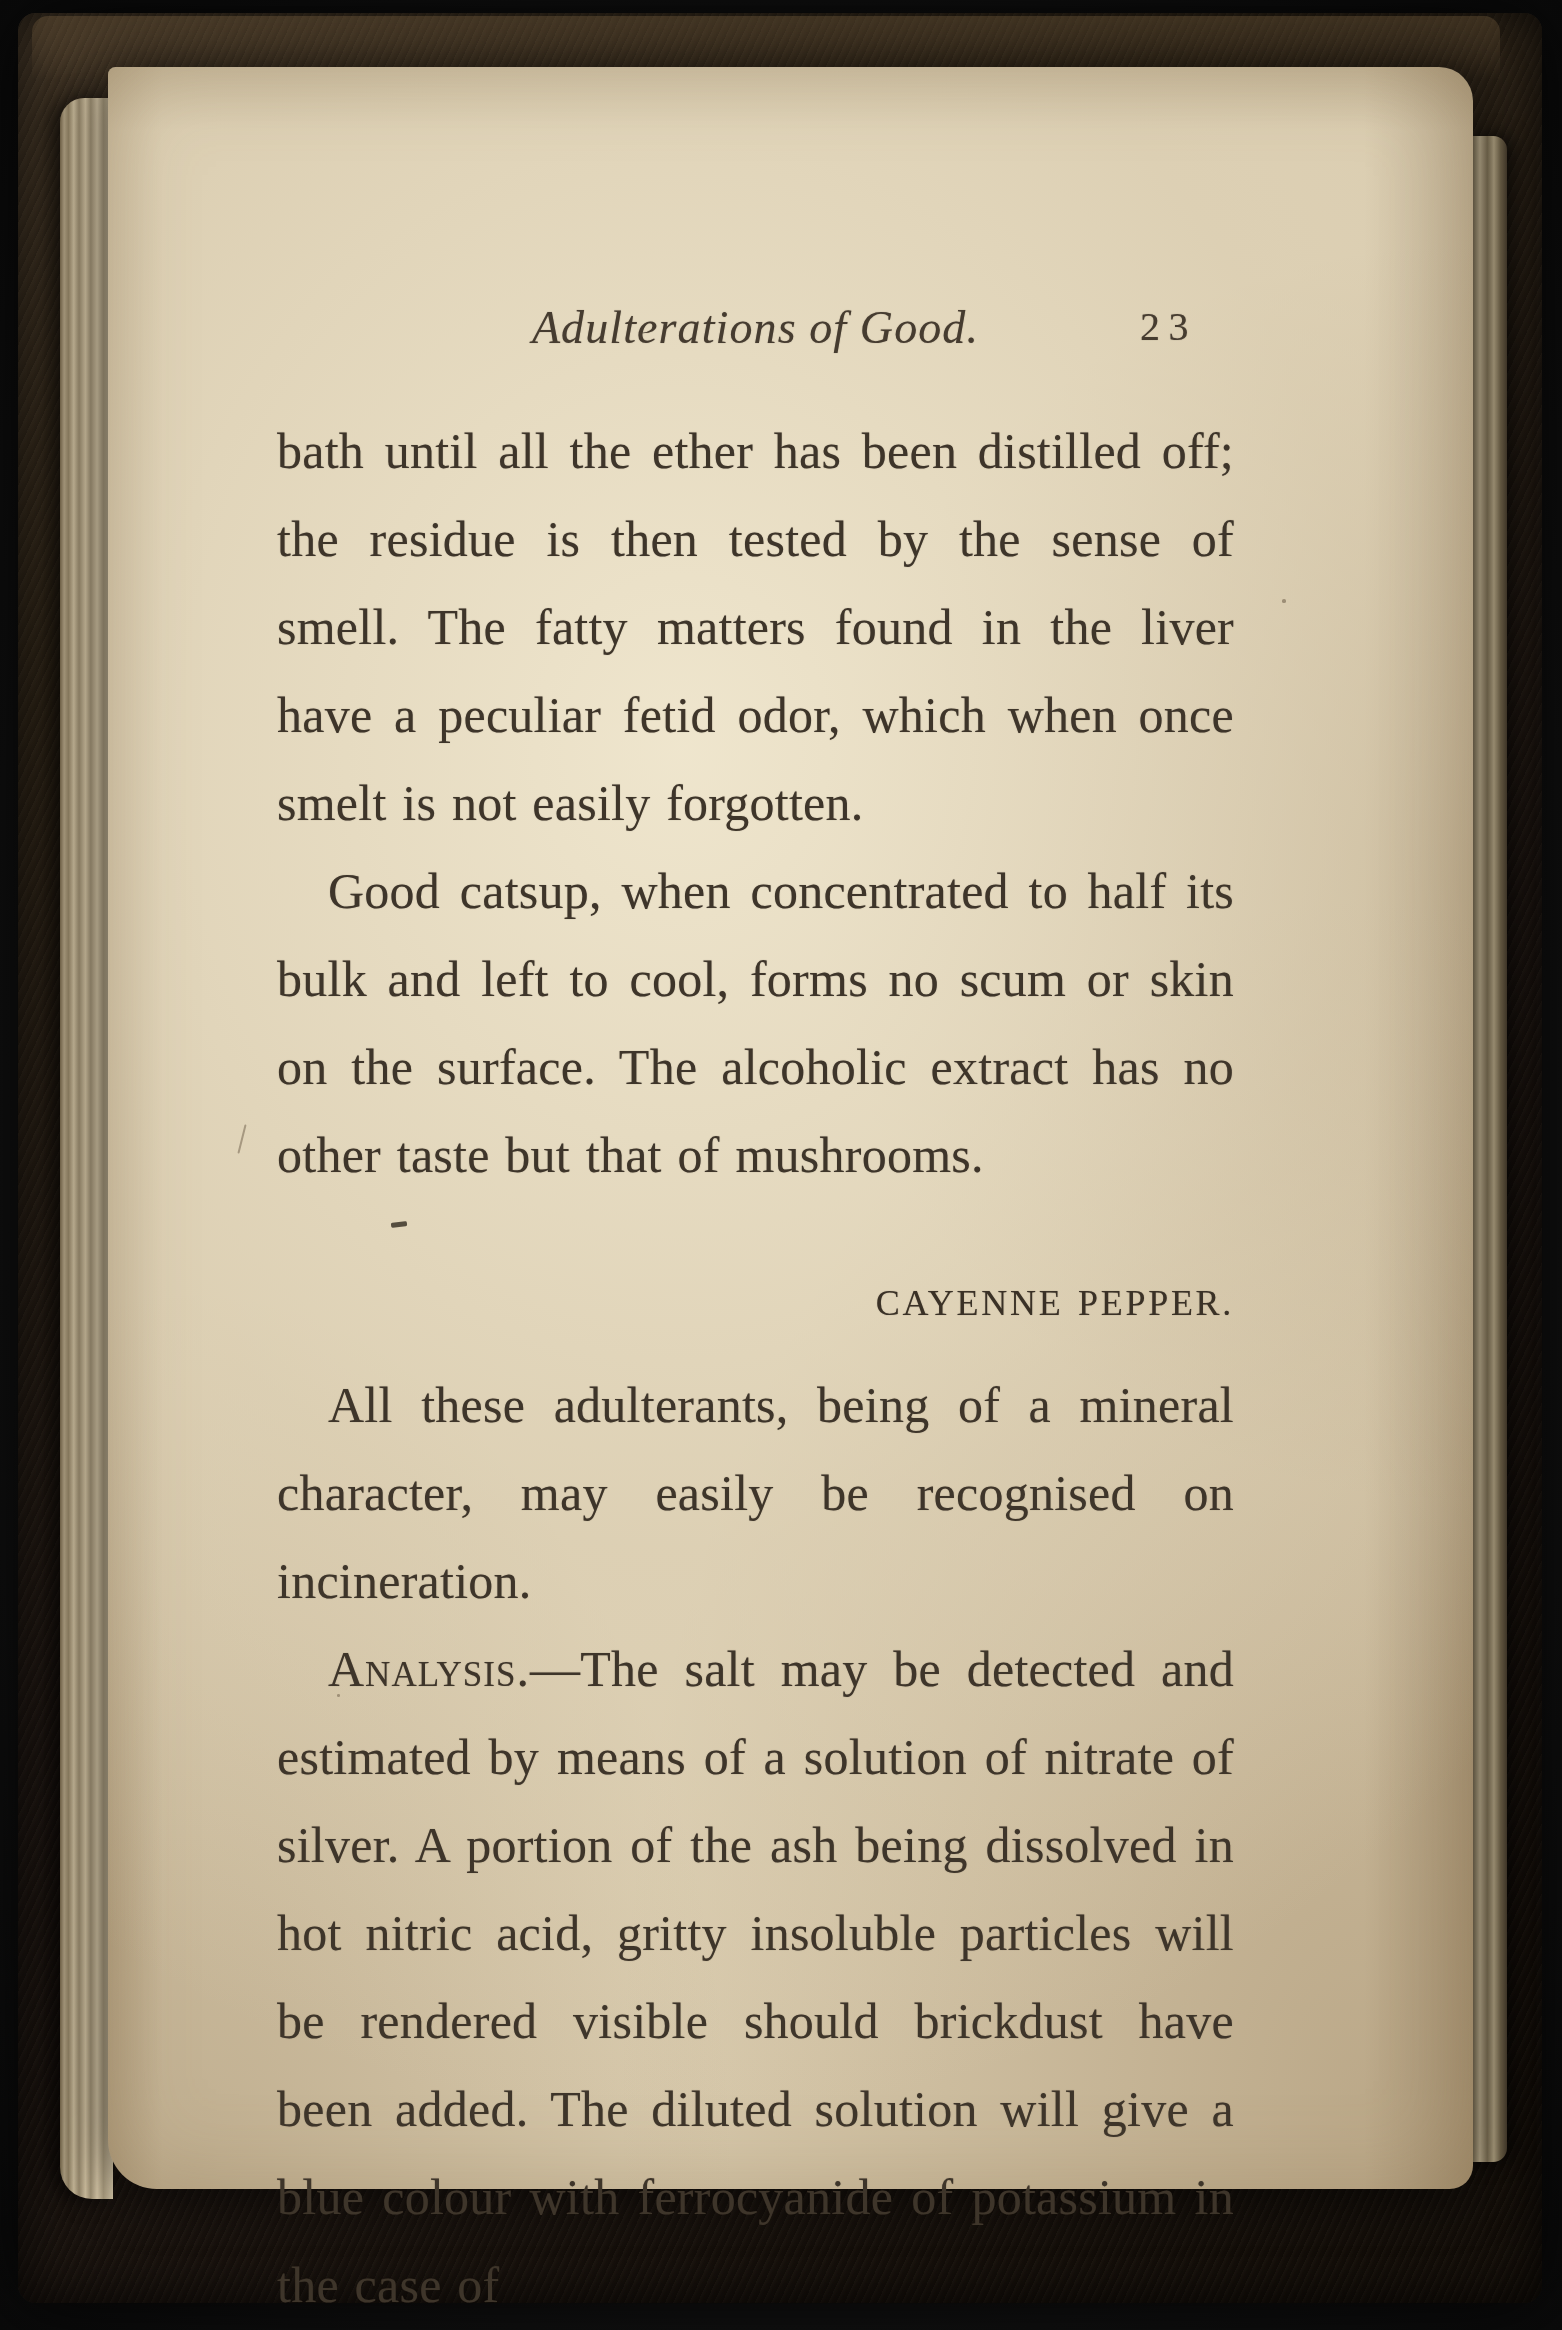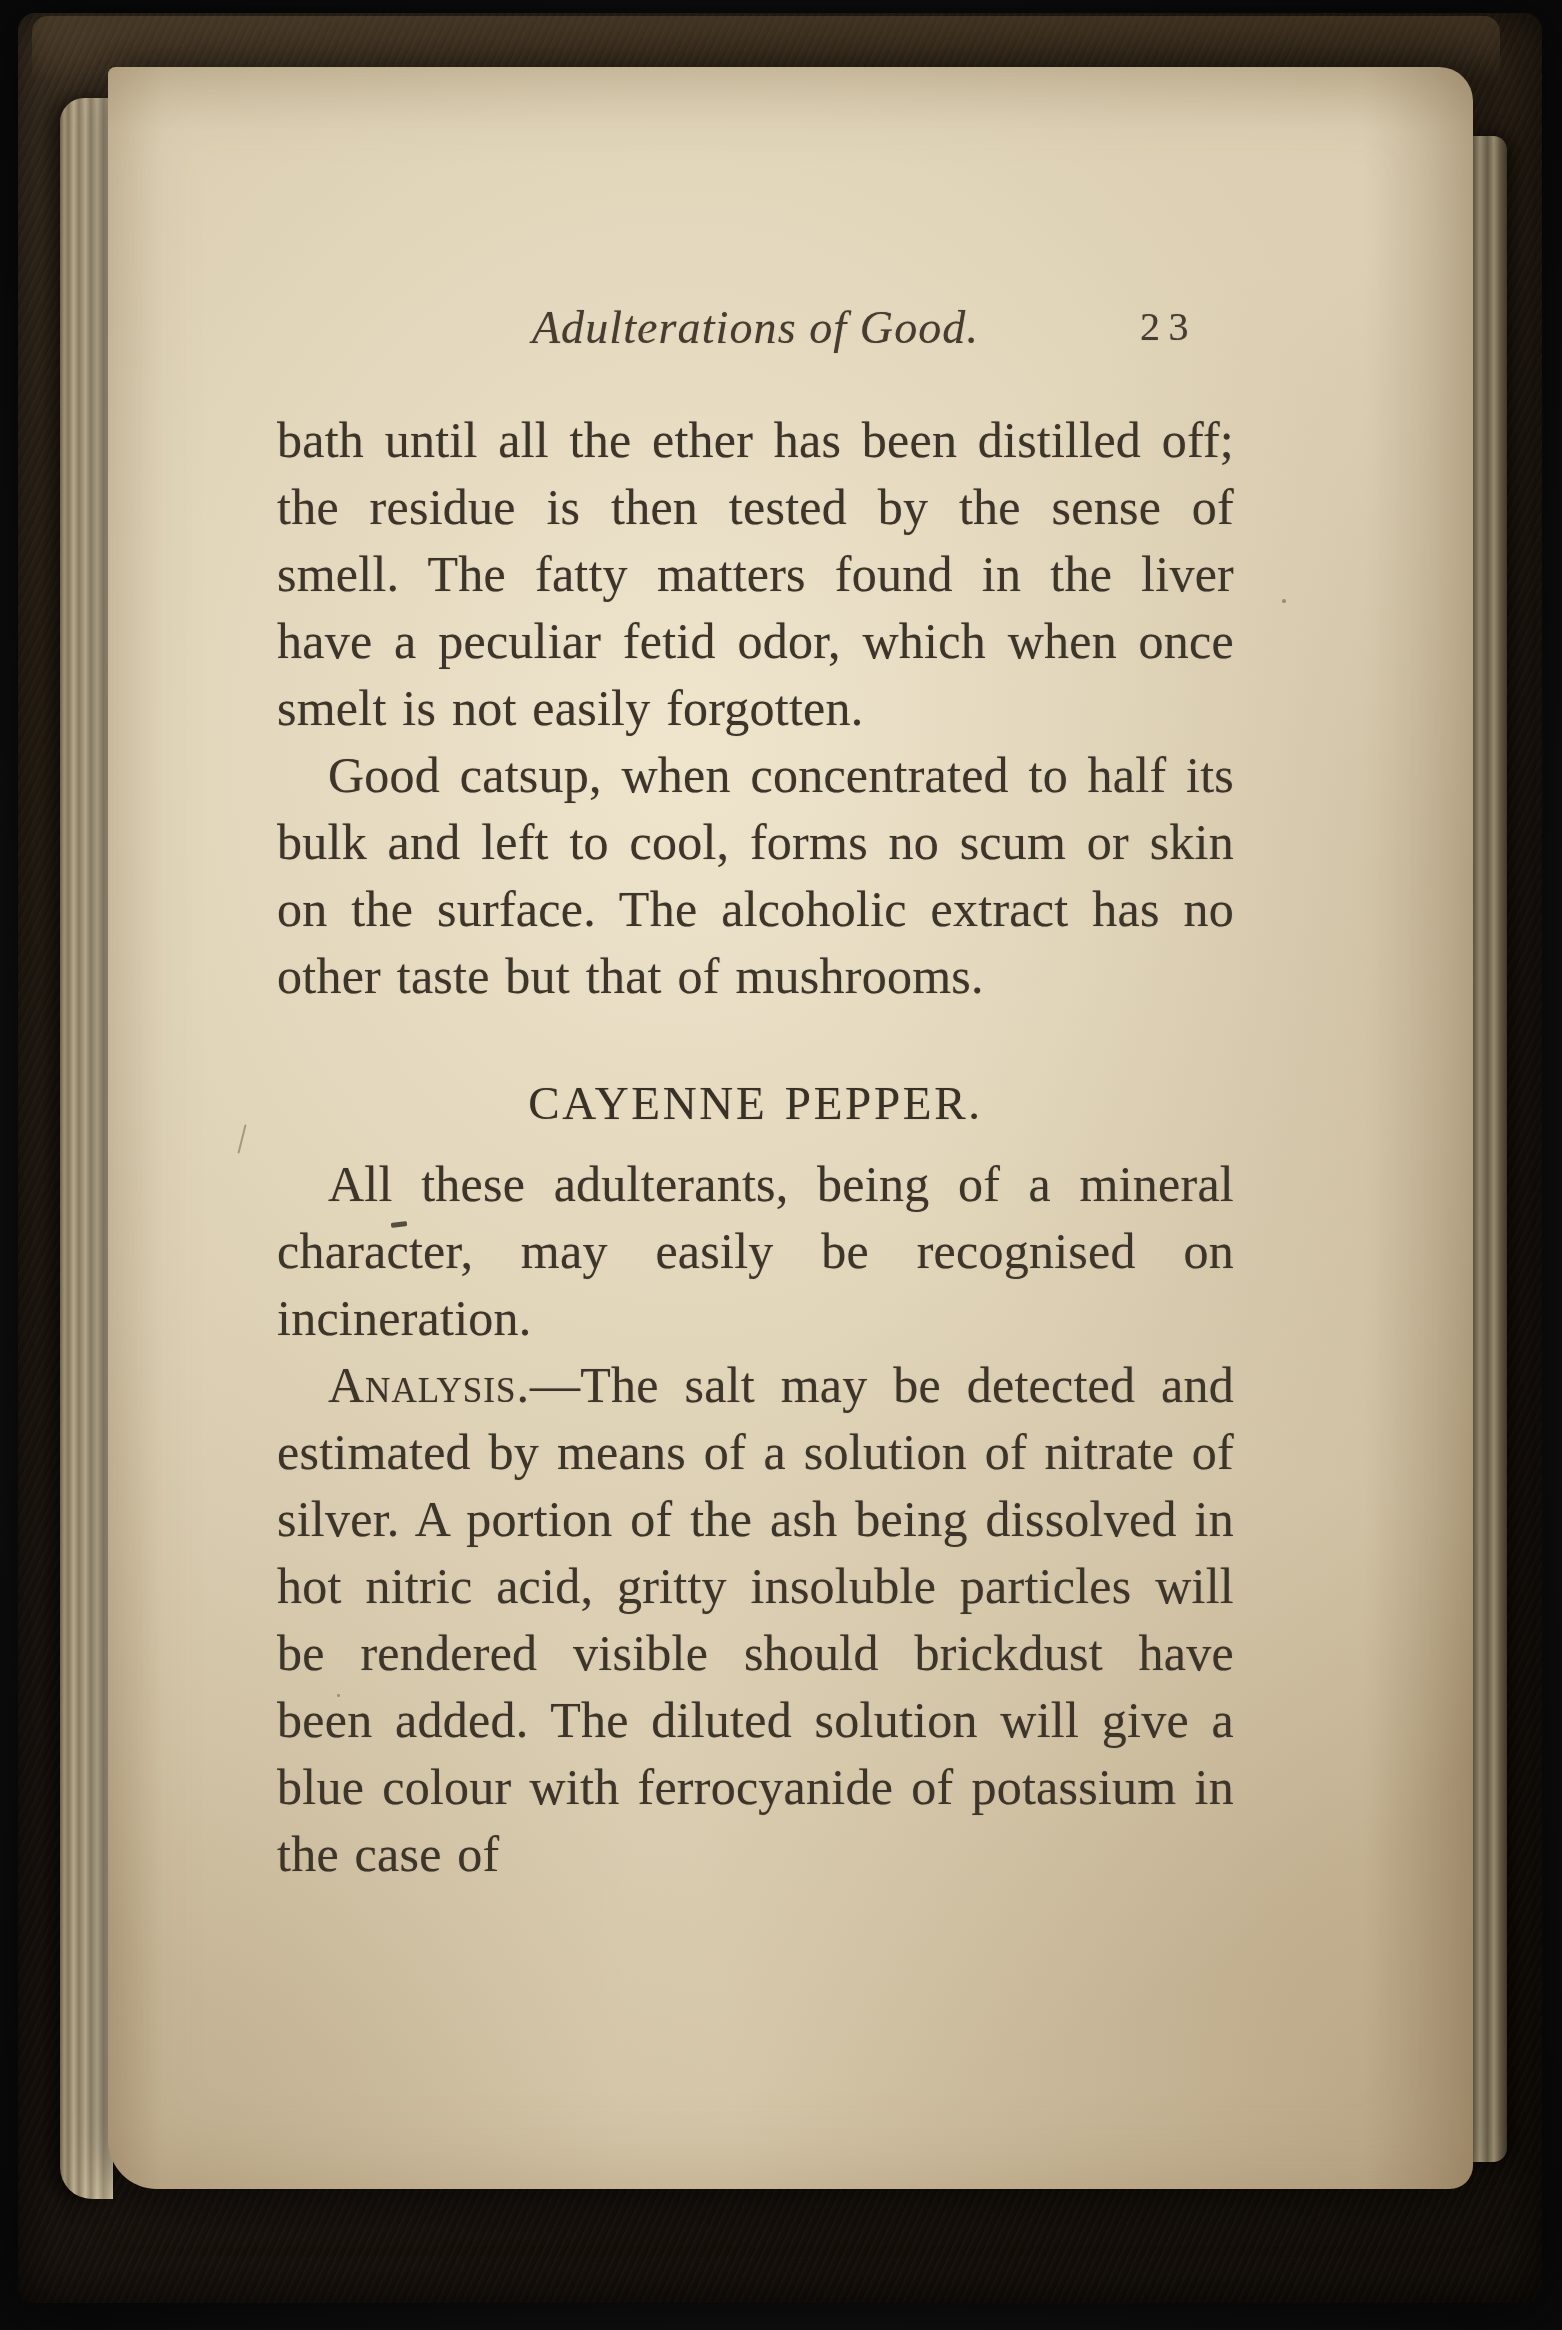--- a/index.html
+++ b/index.html
@@ -80,32 +80,32 @@
   }
   .folio{
     position:absolute;right:37px;top:2px;
     font-size:40px;letter-spacing:8.5px;font-style:normal;
     text-shadow:0 0 1.1px rgba(70,60,48,.45);
   }
 
   .text-block{
     position:absolute;left:169px;top:340px;width:957px;
     color:#3e352a;
-    font-size:50px;line-height:67px;
+    font-size:50px;line-height:88px;
     text-align:justify;
     word-spacing:.06em;letter-spacing:.005em;
     text-shadow:0 0 1.1px rgba(62,53,42,.40);
   }
   .text-block p{margin:0;}
   .indent{text-indent:51px;}
   .smallcaps{font-variant:small-caps;letter-spacing:.02em;}
   .italic{font-style:italic;}
   .section-heading{
     margin-top:60px !important;margin-bottom:14px !important;
-    font-size:47px;letter-spacing:2.7px;text-align:center;
+    font-size:36px;letter-spacing:2.7px;text-align:right;
     color:#3a3126;
   }
 
   
   .artifact{position:absolute;z-index:3;border-radius:1.6px;}
   .a1{left:283px;top:1155px;width:16px;height:4.8px;background:rgba(50,42,32,.8);transform:rotate(-6deg);}
   .a2{left:133px;top:1057px;width:2.1px;height:30px;background:rgba(95,80,60,.45);transform:rotate(14deg);}
   .a3{left:1174px;top:532px;width:3.7px;height:3.7px;background:rgba(95,80,60,.5);border-radius:50%;}
   .a4{left:229px;top:1627px;width:2.7px;height:2.7px;background:rgba(95,80,60,.45);border-radius:50%;}
 </style>

